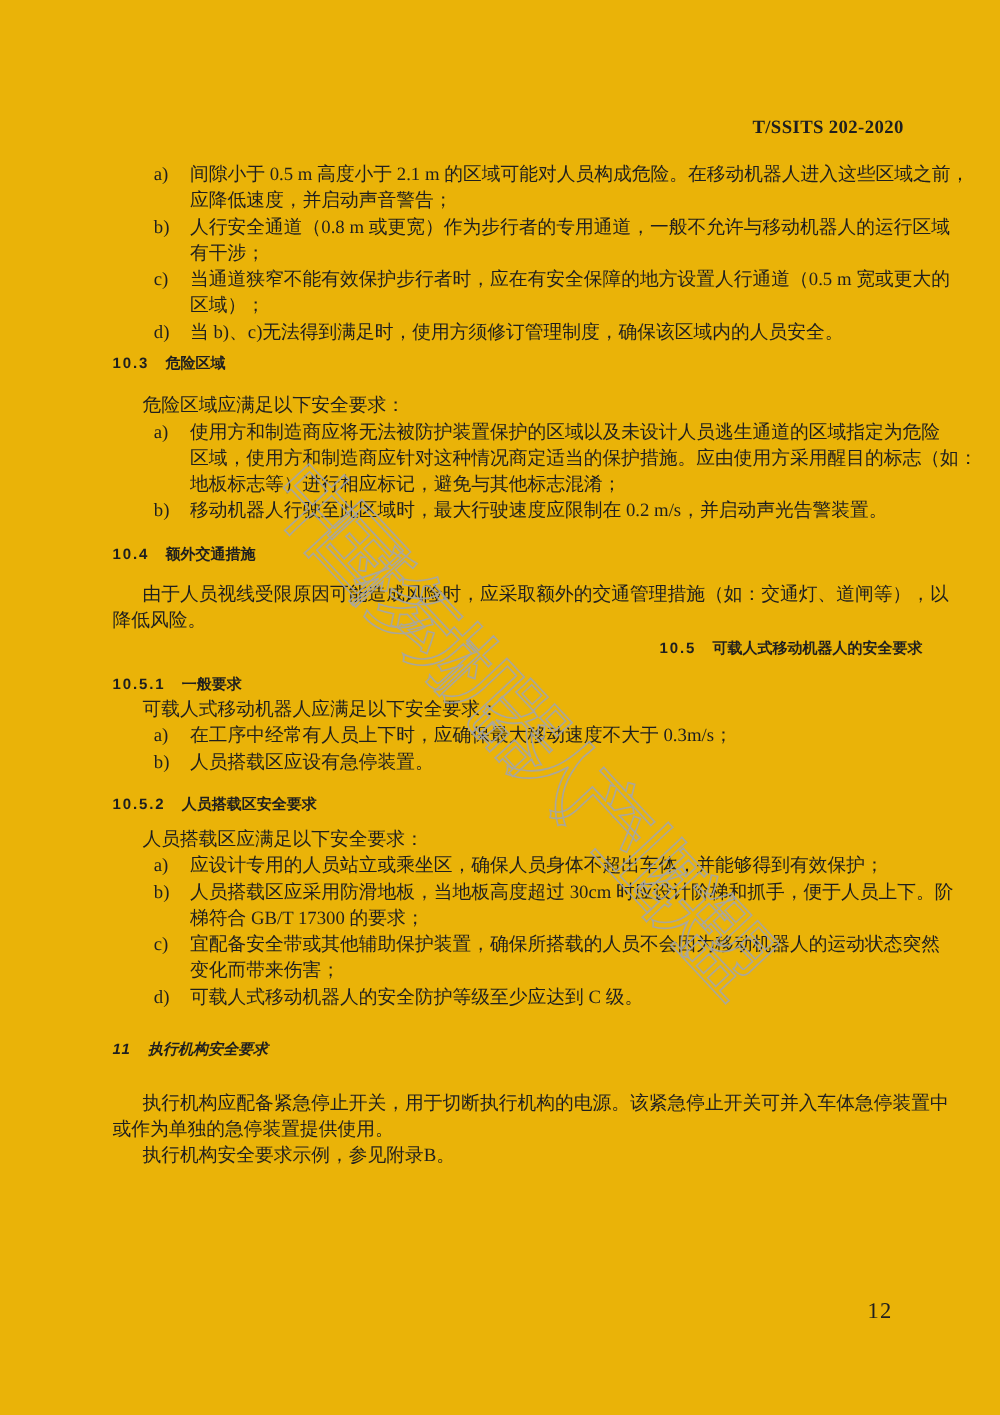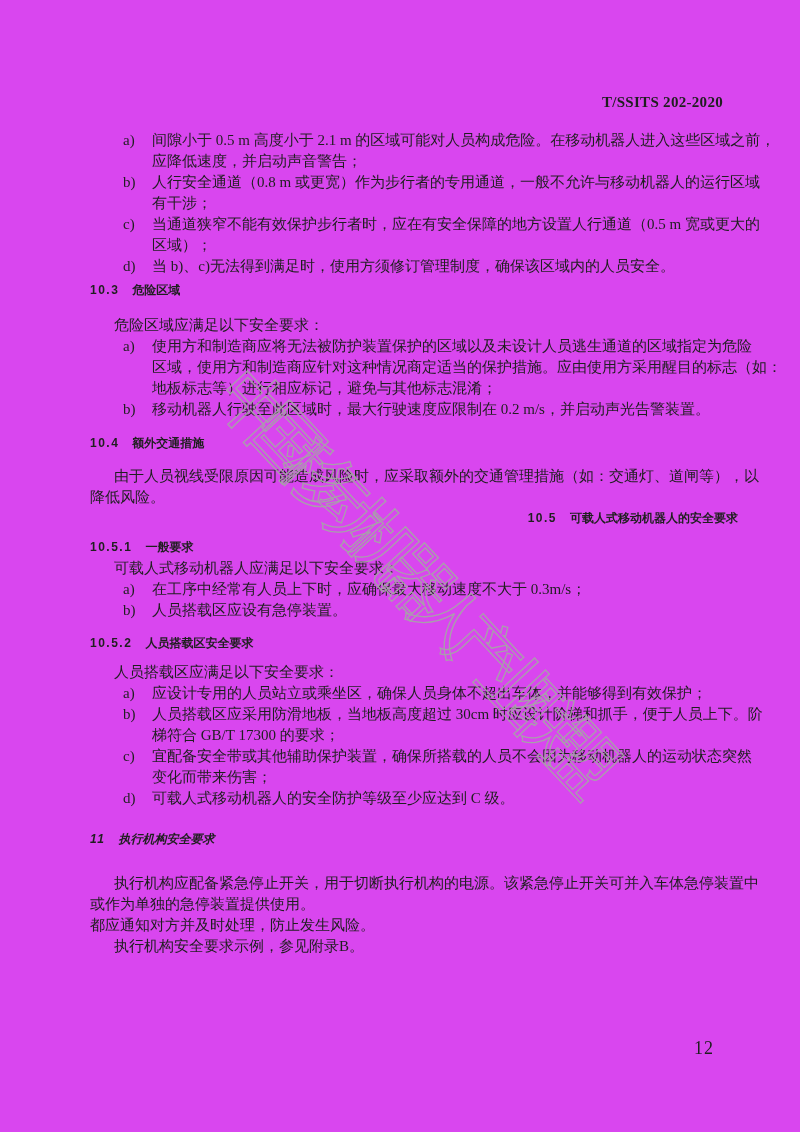--- a/index.html
+++ b/index.html
@@ -1,17 +1,17 @@
 <!DOCTYPE html>
 <html><head>
 <meta charset="utf-8">
 <style>
   html,body { margin:0; padding:0; background:#ffffff; }
   .page {
-    position:relative; width:800px; height:1132px; background:#d946ef;
+    position:relative; width:800px; height:1132px; background:#eab308;
     overflow:hidden; color:#1f1f1f;
     font-family:"Liberation Serif","DejaVu Serif",serif;
   }
   .header {
     position:absolute; top:94px; right:77px;
     font-size:15px; font-weight:bold; letter-spacing:.3px;
   }
   .watermark {
     position:absolute; left:410px; top:575px; width:620px;
     transform:translate(-50%,-50%) rotate(47deg);
@@ -118,20 +118,19 @@
         <div class="list-item">
           <div class="line"><span class="marker">d)</span><span>可载人式移动机器人的安全防护等级至少应达到 C 级。</span></div>
         </div>
       </div>
       <div class="block block-13 heading"><span class="heading-num">11</span><span class="heading-title">执行机构安全要求</span></div>
       <div class="block block-14">
         <div class="line indent">执行机构应配备紧急停止开关，用于切断执行机构的电源。该紧急停止开关可并入车体急停装置中</div>
         <div class="line">或作为单独的急停装置提供使用。</div>
       </div>
       <div class="block block-15">
-        <div class="line">都应通知对方并及时处理，防止发生风险。</div>
       </div>
       <div class="block block-16">
         <div class="line indent">执行机构安全要求示例，参见附录B。</div>
       </div>
     </div>
   <div class="footer">12</div>
 </div>
 
 </body></html>

